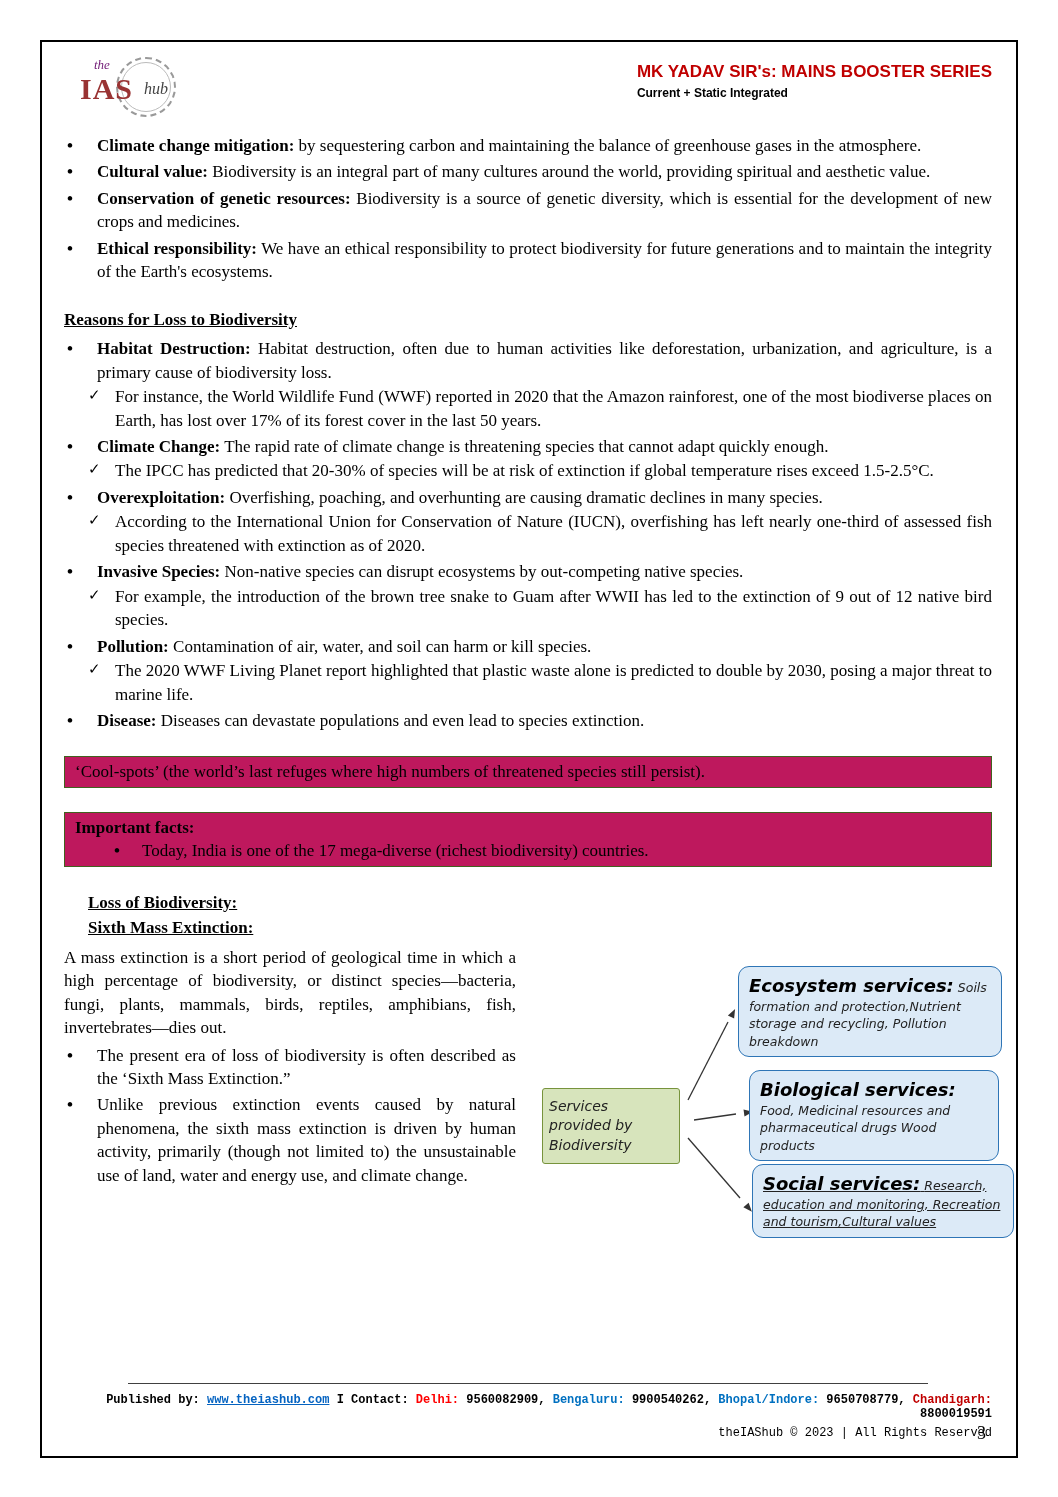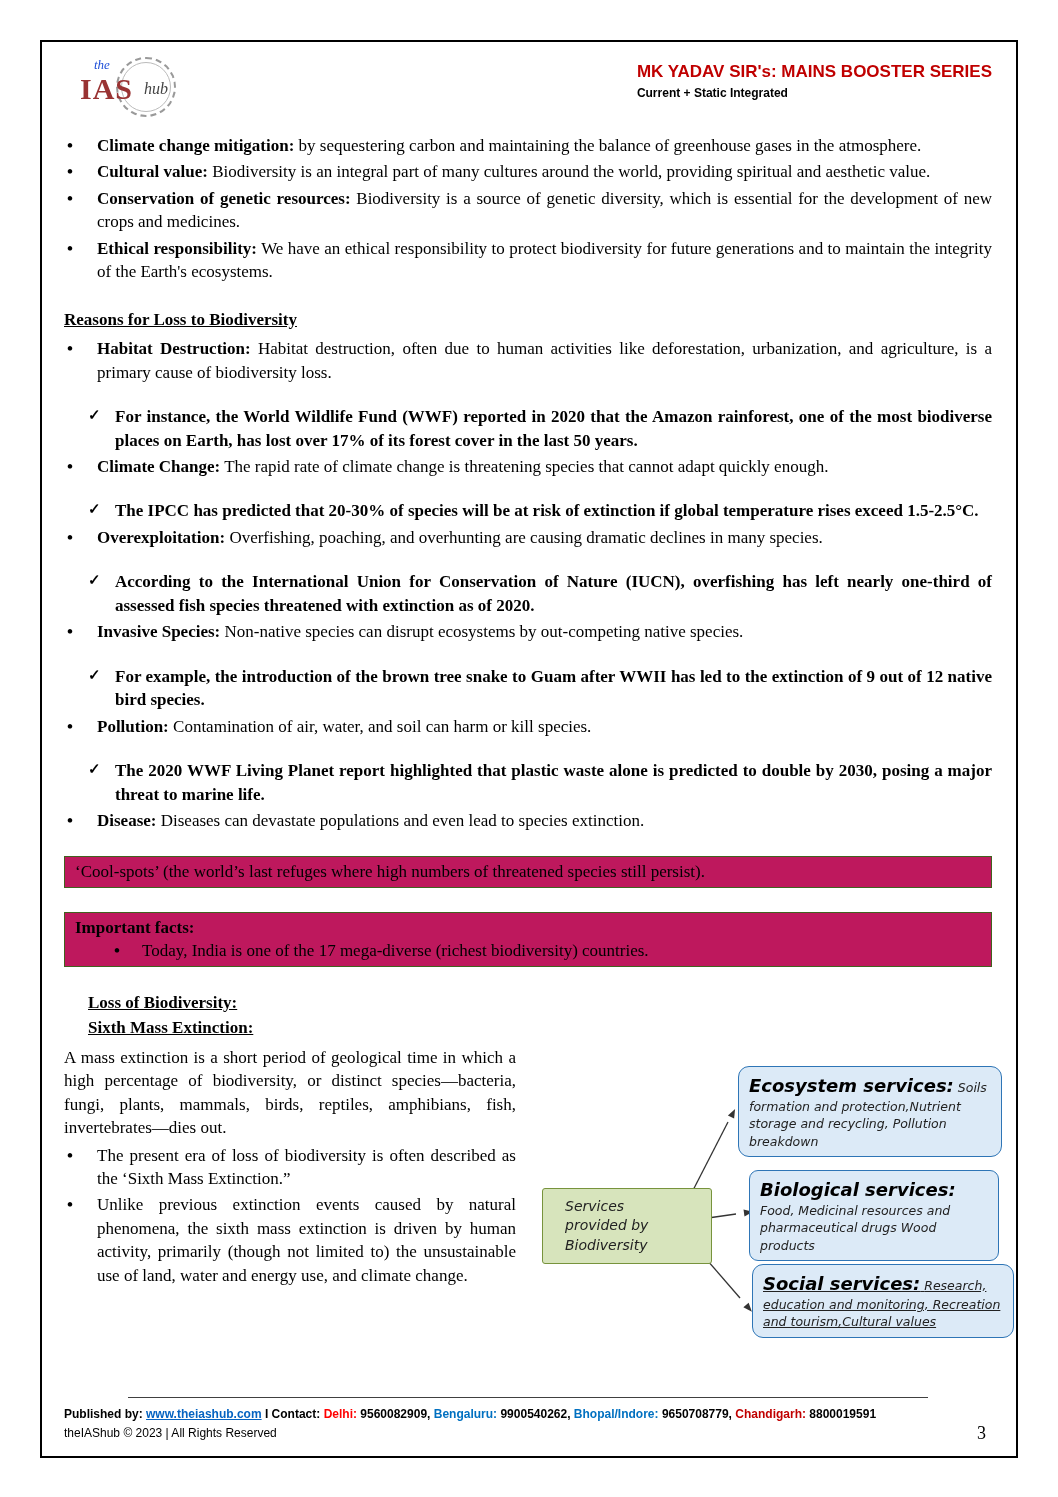--- a/index.html
+++ b/index.html
@@ -14,36 +14,36 @@
     display:flex; flex-direction:column;
     overflow:hidden;
     background:#fff;
   }
 
   
   .page-header { display:flex; justify-content:space-between; align-items:flex-start; margin-bottom:12px; }
   .logo { position:relative; width:140px; height:66px; flex:0 0 auto; }
   .logo-ring { position:absolute; left:52px; top:1px; width:60px; height:60px; border:2px dashed #999; border-radius:50%; }
   .logo-ring-inner { position:absolute; left:57px; top:6px; width:50px; height:50px; border:1px solid #bbb; border-radius:50%; }
-  .logo-the { position:absolute; left:30px; top:1px; font-size:13px; font-style:italic; color:#1d4ed8; }
+  .logo-the { position:absolute; left:30px; top:1px; font-size:13px; font-style:italic; color:#701a75; }
   .logo-ias { position:absolute; left:16px; top:16px; font-size:30px; font-weight:bold; color:#993333; letter-spacing:1px; }
   .logo-hub { position:absolute; left:80px; top:24px; font-size:16px; font-style:italic; color:#444; }
   .header-titles { text-align:left; padding-top:6px; }
   .title-red { color:#C00000; font-family:"Liberation Sans", sans-serif; font-weight:bold; font-size:17px; }
   .title-sub { color:#000; font-family:"Liberation Sans", sans-serif; font-weight:bold; font-size:12px; margin-top:4px; }
 
   
   .content { font-size:17px; line-height:1.38; }
   .b { font-weight:bold; }
 
   ul.bullets { list-style:none; }
   ul.bullets > li { position:relative; padding-left:33px; margin-bottom:3px; text-align:justify; }
   ul.bullets > li::before { content:"•"; position:absolute; left:3px; font-weight:bold; }
 
-  ul.checks { list-style:none; margin-left:-33px; margin-top:21px;font-weight:bold; }
+  ul.checks { list-style:none; margin-left:-33px; margin-top:1px; }
   ul.checks > li { position:relative; padding-left:51px; margin-bottom:2px; text-align:justify; }
   ul.checks > li::before { content:"✓"; position:absolute; left:24px; font-size:15px; }
 
   .section-heading { font-size:17px; font-weight:bold; text-decoration:underline; margin:24px 0 6px; }
 
   .green-box { background:#be185d; border:1px solid #41611F; padding:3px 10px; margin-top:24px; text-align:left; }
   .green-box .gb-heading { font-weight:bold; }
   .gb-list { list-style:none; }
   .gb-list > li { position:relative; padding-left:67px; }
   .gb-list > li::before { content:"•"; position:absolute; left:39px; font-weight:bold; }
@@ -52,38 +52,38 @@
   .loss-heading + .loss-heading { margin-top:2px; margin-bottom:6px; }
 
   .two-col { display:flex; margin-top:2px; }
   .left-col { width:452px; flex:0 0 auto; }
   .left-col p { text-align:justify; margin-bottom:4px; }
 
   
   .diagram { position:relative; flex:1; height:305px; margin-left:12px; margin-top:14px; }
   .diagram-arrows { position:absolute; left:0; top:0; }
   .src-box {
-    position:absolute; left:14px; top:128px; width:170px;
+    position:absolute; left:14px; top:128px; width:138px;
     background:#D7E4BC; border:1.2px solid #77933C; border-radius:3px;
-    padding:8px 22px;
+    padding:8px 6px;
     font-family:"DejaVu Sans", sans-serif; font-style:italic; font-size:14px; line-height:1.4; color:#222;
   }
   .blue-box {
     position:absolute; background:#DCEAF7; border:1.5px solid #2E75B6; border-radius:11px;
     padding:6px 10px;
     font-family:"DejaVu Sans", sans-serif; font-style:italic; font-size:12.5px; line-height:1.4; color:#222;
     text-align:left;
   }
   .blue-box .bb-lead { font-weight:bold; font-size:18px; color:#000; }
   .bb1 { left:210px; top:6px;   width:264px; }
-  .bb2 { left:221px; top:110px; width:250px;border-radius:9px; }
+  .bb2 { left:221px; top:110px; width:250px; }
   .bb3 { left:224px; top:204px; width:262px;text-decoration:underline; }
 
   
-  .page-footer { margin-top:auto; text-align:left; font-family:Liberation Sans, sans-serif; padding-bottom:2px; }
+  .page-footer { margin-top:auto; text-align:right; font-family:Liberation Mono, monospace; padding-bottom:2px; }
   .footer-rule { width:800px; margin:0 auto 9px; border-top:1.5px solid #404040; }
   .footer-contacts { font-size:12px; font-weight:bold; color:#000; }
   .url { color:#0563C1; text-decoration:underline; cursor:pointer; }
   .city-delhi { color:#FF0000; }
   .city-bengaluru { color:#0070C0; }
   .city-bhopal { color:#0070C0; }
   .city-chandigarh { color:#C00000; }
   .footer-copyright { font-size:12px; margin-top:5px; color:#000; font-weight:normal; }
   .page-number { position:absolute; right:30px; bottom:12px; font-size:18px; font-family:"Liberation Serif", serif; }
 </style>

